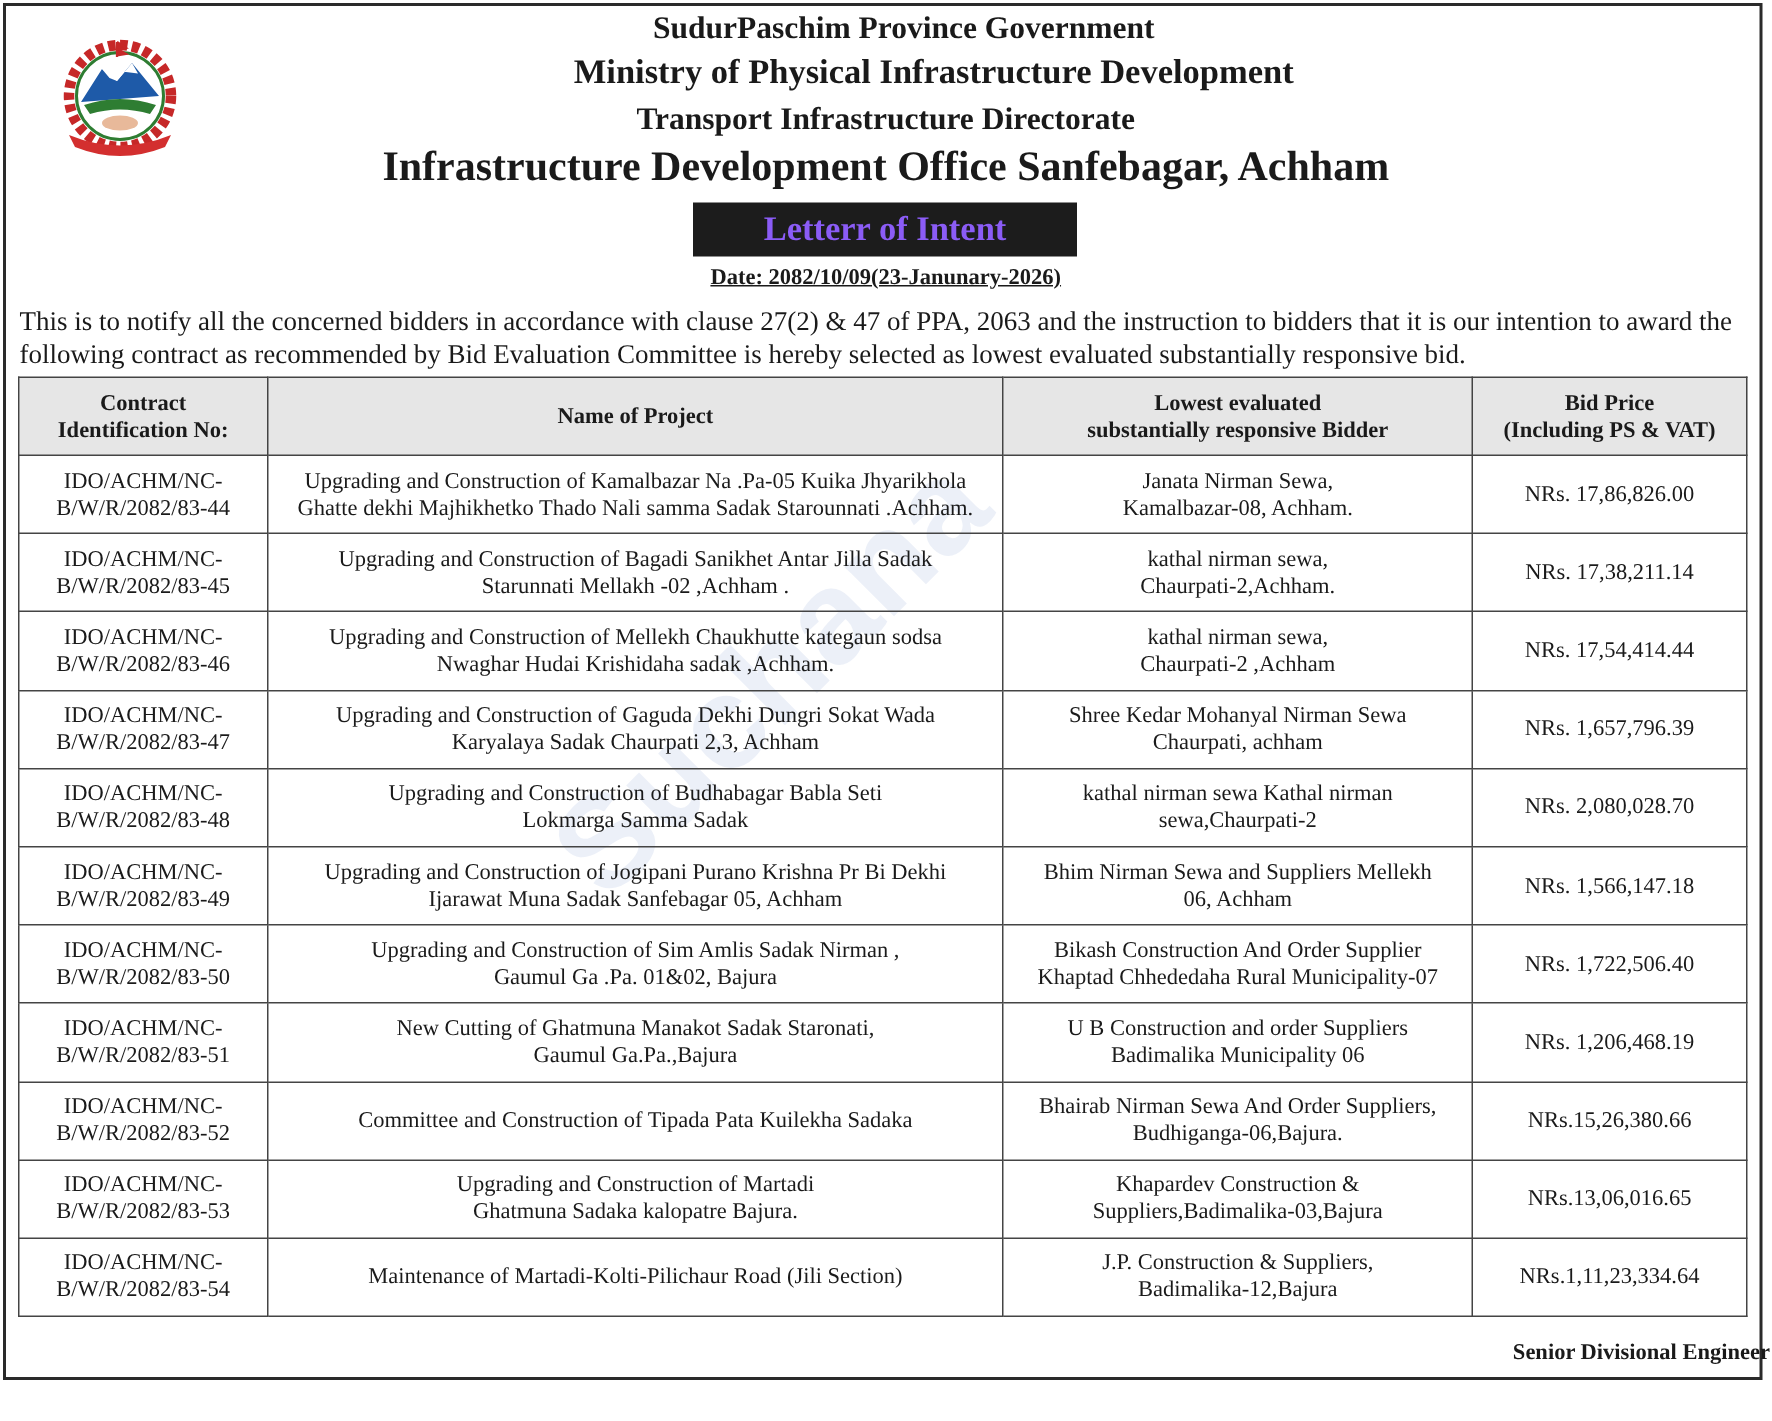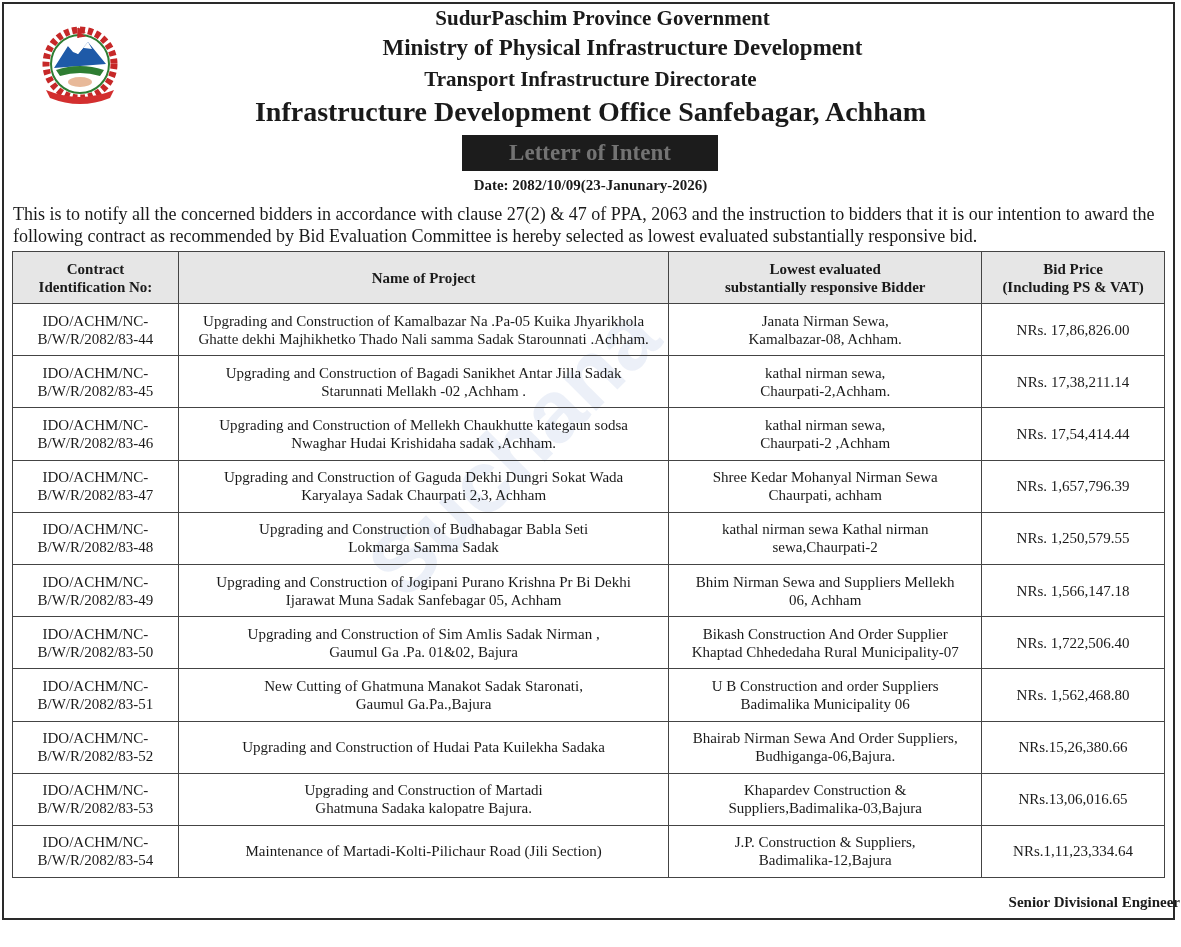--- a/index.html
+++ b/index.html
@@ -7,23 +7,23 @@
          font-family: "Liberation Serif", "DejaVu Serif", serif; color: #1a1a1a; }
   .frame { position: absolute; left: 2px; top: 2px; width: 1173px; height: 918px;
            border: 2px solid #2a2a2a; box-sizing: border-box; background: #fff; }
   .logo { position: absolute; left: 30px; top: 24px; width: 100px; height: 82px; }
   .hdr { position: absolute; left: 0; width: 1181px; text-align: center; font-weight: bold; }
   .h1 { top: 6px; font-size: 21px; padding-left: 12px; }
   .h2 { top: 35px; font-size: 23px; padding-left: 32px; }
   .h3 { top: 67px; font-size: 21px; }
   .h4 { top: 96px; font-size: 28px; }
   .loi { position: absolute; left: 462px; top: 135px; width: 256px; height: 36px;
-         background: #1c1c1c; color: #737373; font-weight: bold; font-size: 23px;
+         background: #1c1c1c; color: #8b5cf6; font-weight: bold; font-size: 23px;
          text-align: center; line-height: 36px; }
-  .date { top: 177px; font-size: 15px; }
+  .date { top: 177px; font-size: 15px; text-decoration: underline; }
   .intro { position: absolute; left: 13px; top: 203px; width: 1158px; font-size: 18px;
            line-height: 22px; }
   table.grid { position: absolute; left: 12px; top: 251px; width: 1153px;
                border-collapse: collapse; font-size: 15px; border-radius: 12px; }
   table.grid th, table.grid td { border: 1.5px solid #444; text-align: center;
                vertical-align: middle; padding: 0 6px; line-height: 18px; }
   table.grid th { background: #e6e6e6; font-weight: bold; height: 51px; }
   table.grid td { height: 51.2px; }
   .c1 { width: 153px; } .c2 { width: 478px; margin-top: 40px; } .c3 { width: 300px; } .c4 { width: 170px; }
   .sign { position: absolute; right: 1px; top: 894px; font-weight: bold; font-size: 15px; }
@@ -91,43 +91,43 @@
       <tr>
         <td class="c1">IDO/ACHM/NC-<br>B/W/R/2082/83-47</td>
         <td class="c2">Upgrading and Construction of Gaguda Dekhi Dungri Sokat Wada<br>Karyalaya Sadak Chaurpati 2,3, Achham</td>
         <td class="c3">Shree Kedar Mohanyal Nirman Sewa<br>Chaurpati, achham</td>
         <td class="c4">NRs. 1,657,796.39</td>
       </tr>
       <tr>
         <td class="c1">IDO/ACHM/NC-<br>B/W/R/2082/83-48</td>
         <td class="c2">Upgrading and Construction of Budhabagar Babla Seti<br>Lokmarga Samma Sadak</td>
         <td class="c3">kathal nirman sewa Kathal nirman<br>sewa,Chaurpati-2</td>
-        <td class="c4">NRs.  1,250,579.55</td>
+        <td class="c4">NRs.  2,080,028.70</td>
       </tr>
       <tr>
         <td class="c1">IDO/ACHM/NC-<br>B/W/R/2082/83-49</td>
         <td class="c2">Upgrading and Construction of Jogipani Purano Krishna Pr Bi Dekhi<br>Ijarawat Muna Sadak Sanfebagar 05, Achham</td>
         <td class="c3">Bhim Nirman Sewa and Suppliers Mellekh<br>06, Achham</td>
         <td class="c4">NRs.  1,566,147.18</td>
       </tr>
       <tr>
         <td class="c1">IDO/ACHM/NC-<br>B/W/R/2082/83-50</td>
         <td class="c2">Upgrading and Construction of Sim Amlis Sadak Nirman ,<br>Gaumul Ga .Pa. 01&amp;02, Bajura</td>
         <td class="c3">Bikash Construction And Order Supplier<br>Khaptad Chhededaha Rural Municipality-07</td>
         <td class="c4">NRs. 1,722,506.40</td>
       </tr>
       <tr>
         <td class="c1">IDO/ACHM/NC-<br>B/W/R/2082/83-51</td>
         <td class="c2">New Cutting of Ghatmuna Manakot Sadak Staronati,<br>Gaumul Ga.Pa.,Bajura</td>
         <td class="c3">U B Construction and order Suppliers<br>Badimalika Municipality 06</td>
-        <td class="c4">NRs.  1,562,468.80</td>
+        <td class="c4">NRs.  1,206,468.19</td>
       </tr>
       <tr>
         <td class="c1">IDO/ACHM/NC-<br>B/W/R/2082/83-52</td>
-        <td class="c2">Upgrading and Construction of Hudai Pata Kuilekha Sadaka</td>
+        <td class="c2">Committee and Construction of Tipada Pata Kuilekha Sadaka</td>
         <td class="c3">Bhairab Nirman Sewa And Order Suppliers,<br>Budhiganga-06,Bajura.</td>
         <td class="c4">NRs.15,26,380.66</td>
       </tr>
       <tr>
         <td class="c1">IDO/ACHM/NC-<br>B/W/R/2082/83-53</td>
         <td class="c2">Upgrading and Construction of Martadi<br>Ghatmuna Sadaka kalopatre Bajura.</td>
         <td class="c3">Khapardev Construction &amp;<br>Suppliers,Badimalika-03,Bajura</td>
         <td class="c4">NRs.13,06,016.65</td>
       </tr>
       <tr>

